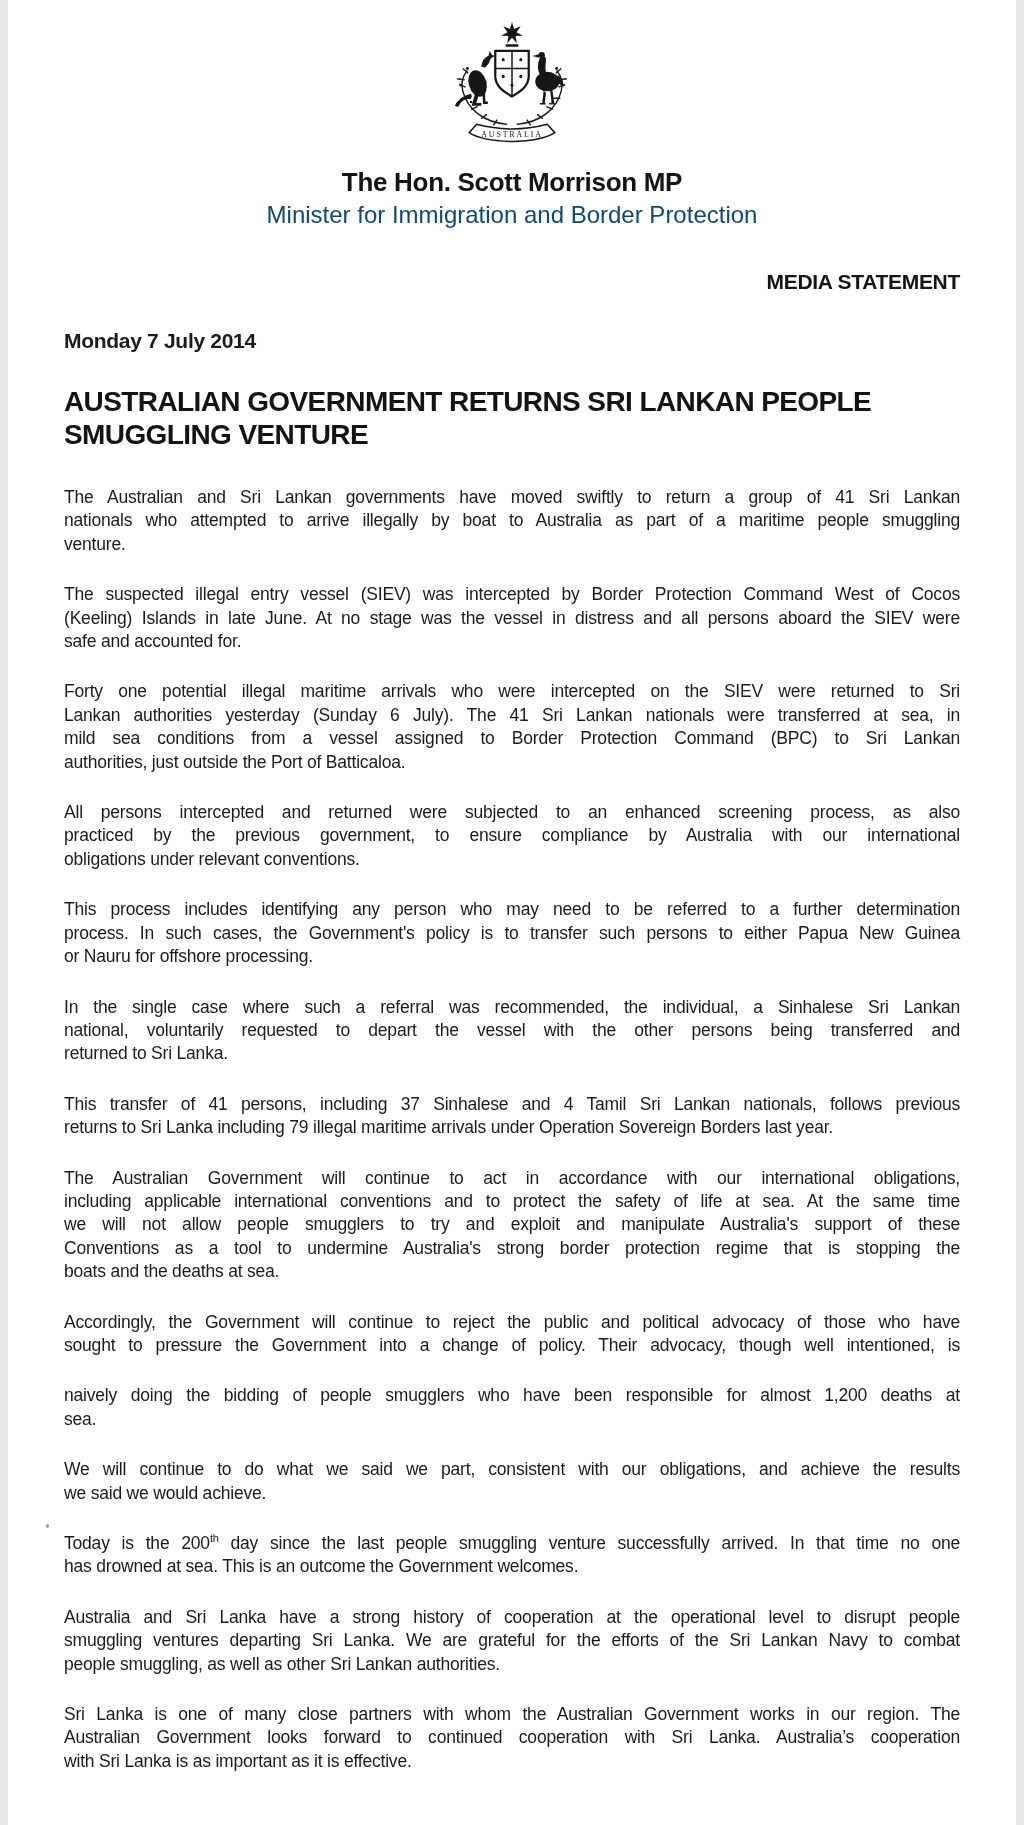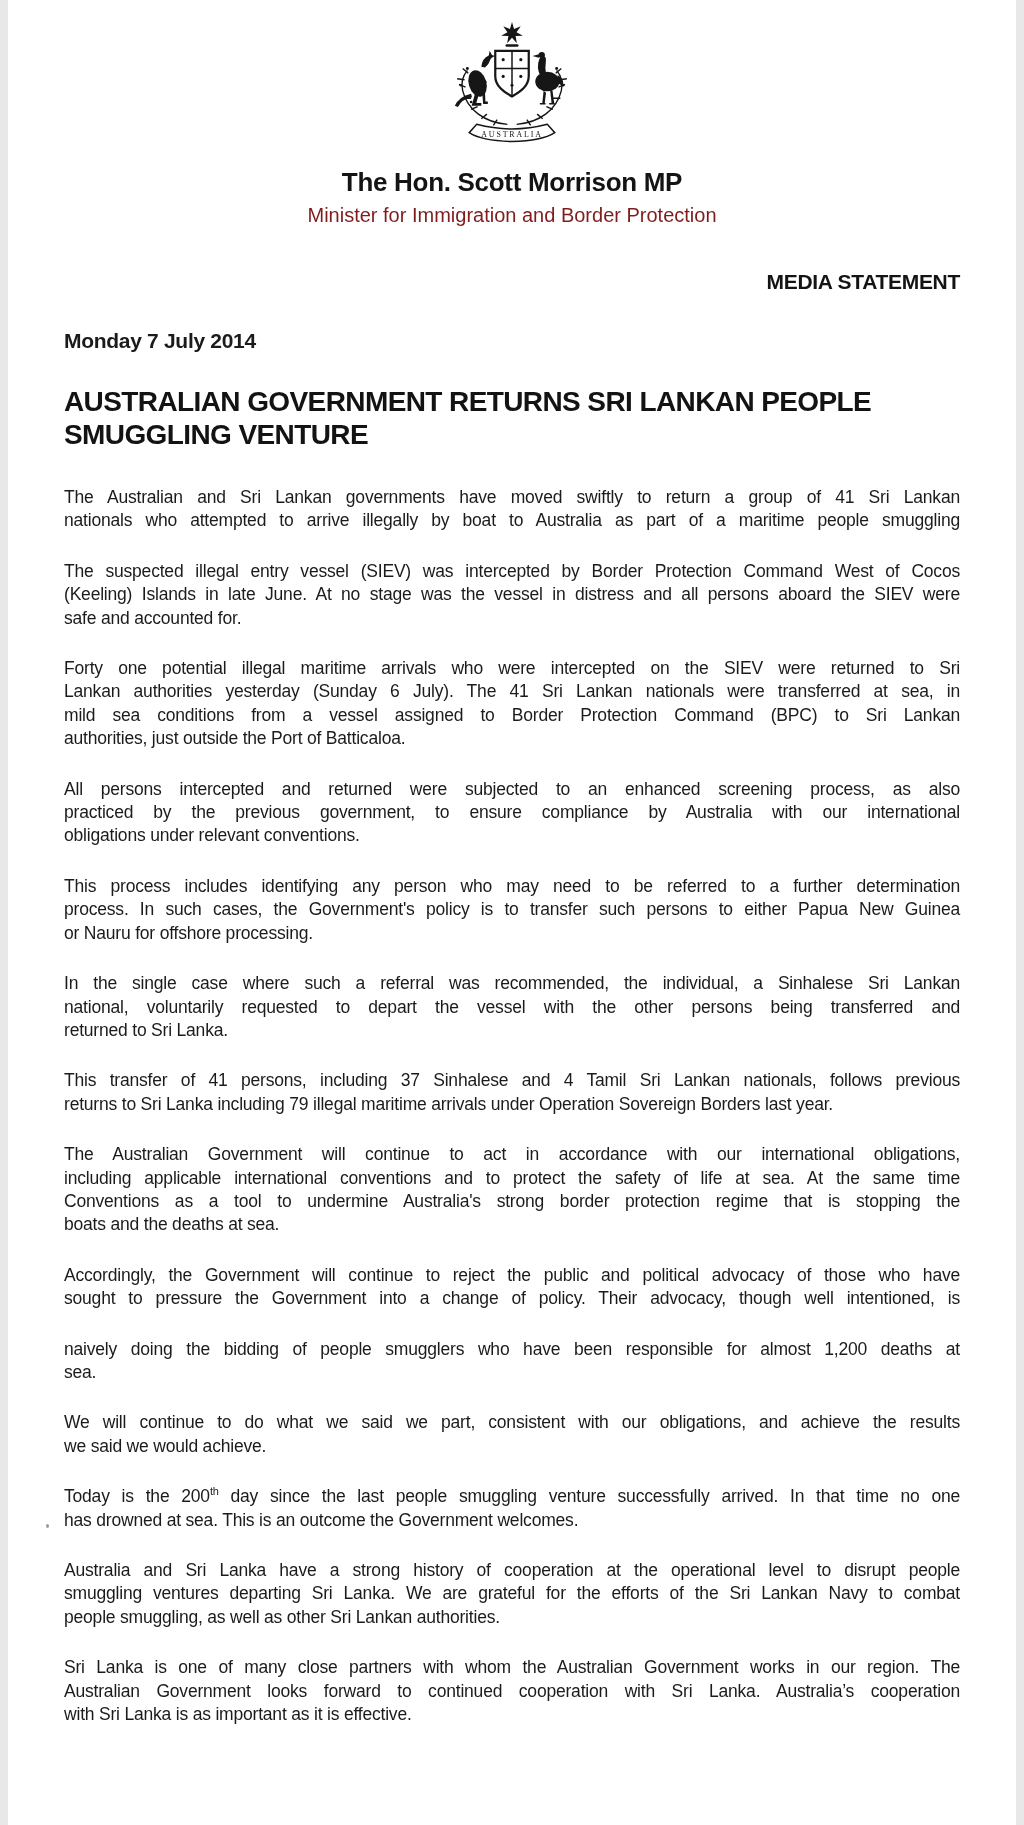--- a/index.html
+++ b/index.html
@@ -12,21 +12,21 @@
     font-family: "Liberation Sans", "DejaVu Sans", sans-serif;
     color: #1b1b1b;
     overflow: hidden;
   }
   .crest { display: block; margin: 20px auto 0 auto; }
   .name {
     text-align: center; font-size: 26px; font-weight: bold;
     letter-spacing: -0.3px; color: #141414; margin-top: 8px; line-height: 32px;
   }
   .subtitle {
-    text-align: center; font-size: 20px; color: #7f1d1d;
+    text-align: center; font-size: 24px; color: #0c4a6e;
     margin-top: 3px; line-height: 28px;
   }
   .content { padding: 0 56px; }
   .media-label {
     font-size: 21px; font-weight: bold; letter-spacing: -0.3px;
     color: #141414; margin-top: 42px; line-height: 22px; text-align: right;
   }
   .date { font-size: 21px; margin-top: 37px; line-height: 22px; letter-spacing: -0.3px; font-weight: bold; }
   .headline {
     margin-top: 33px; font-weight: bold;
@@ -119,20 +119,21 @@
 
     <div class="headline">
       <div>AUSTRALIAN GOVERNMENT RETURNS SRI LANKAN PEOPLE</div>
       <div>SMUGGLING VENTURE</div>
     </div>
 
     <div class="bodytext">
         <div class="para">
           <div class="tline">The Australian and Sri Lankan governments have moved swiftly to return a group of 41 Sri Lankan</div>
           <div class="tline">nationals who attempted to arrive illegally by boat to Australia as part of a maritime people smuggling</div>
+          <div class="tline tlast">venture.</div>
         </div>
         <div class="para">
           <div class="tline">The suspected illegal entry vessel (SIEV) was intercepted by Border Protection Command West of Cocos</div>
           <div class="tline">(Keeling) Islands in late June. At no stage was the vessel in distress and all persons aboard the SIEV were</div>
           <div class="tline tlast">safe and accounted for.</div>
         </div>
         <div class="para">
           <div class="tline">Forty one potential illegal maritime arrivals who were intercepted on the SIEV were returned to Sri</div>
           <div class="tline">Lankan authorities yesterday (Sunday 6 July). The 41 Sri Lankan nationals were transferred at sea, in</div>
           <div class="tline">mild sea conditions from a vessel assigned to Border Protection Command (BPC) to Sri Lankan</div>
@@ -153,20 +154,21 @@
           <div class="tline">national, voluntarily requested to depart the vessel with the other persons being transferred and</div>
           <div class="tline tlast">returned to Sri Lanka.</div>
         </div>
         <div class="para">
           <div class="tline">This transfer of 41 persons, including 37 Sinhalese and 4 Tamil Sri Lankan nationals, follows previous</div>
           <div class="tline tlast">returns to Sri Lanka including 79 illegal maritime arrivals under Operation Sovereign Borders last year.</div>
         </div>
         <div class="para">
           <div class="tline">The Australian Government will continue to act in accordance with our international obligations,</div>
           <div class="tline">including applicable international conventions and to protect the safety of life at sea. At the same time</div>
+          <div class="tline">we will not allow people smugglers to try and exploit and manipulate Australia's support of these</div>
           <div class="tline">Conventions as a tool to undermine Australia's strong border protection regime that is stopping the</div>
           <div class="tline tlast">boats and the deaths at sea.</div>
         </div>
         <div class="para">
           <div class="tline">Accordingly, the Government will continue to reject the public and political advocacy of those who have</div>
           <div class="tline">sought to pressure the Government into a change of policy. Their advocacy, though well intentioned, is</div>
         </div>
         <div class="para">
           <div class="tline">naively doing the bidding of people smugglers who have been responsible for almost 1,200 deaths at</div>
           <div class="tline tlast">sea.</div>

